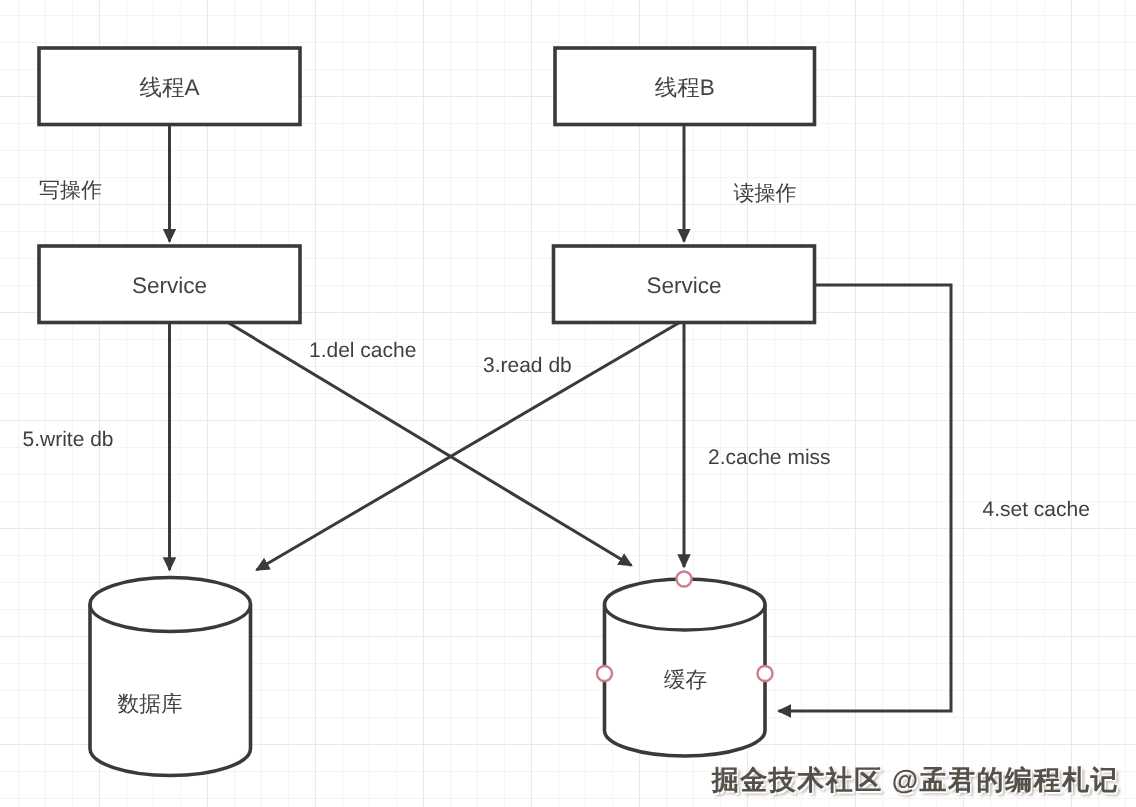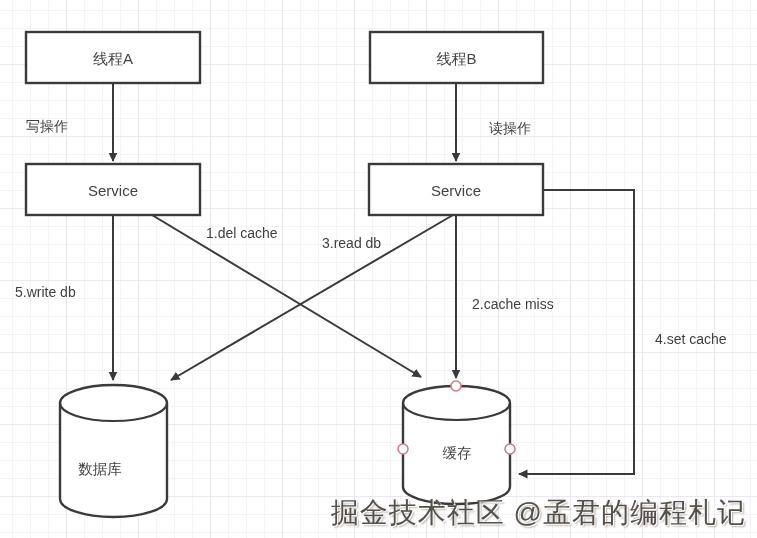--- a/index.html
+++ b/index.html
@@ -30,22 +30,22 @@
   .conn-point  { fill: #ffffff; stroke: #cf7d88; stroke-width: 1.6; }
 
   .node-label  { font-size: 15px;   fill: #434343; text-anchor: middle; }
   .edge-label  { font-size: 14px;   fill: #3f3f3f; }
   .cyl-label   { font-size: 14.5px; fill: #434343; text-anchor: middle; }
 
   .watermark {
     position: absolute;
     right: 11px;
     bottom: 6px;
-    font-size: 28px;
-    font-weight: normal;
+    font-size: 18px;
+    font-weight: bold;
     letter-spacing: 1px;
     color: #55504a;
     text-shadow: 1px 1px 0 #ffffff, 2px 2px 2px rgba(90, 80, 70, 0.45);
     white-space: nowrap;
     user-select: none;
   }
 </style>
 </head>
 <body>
 

